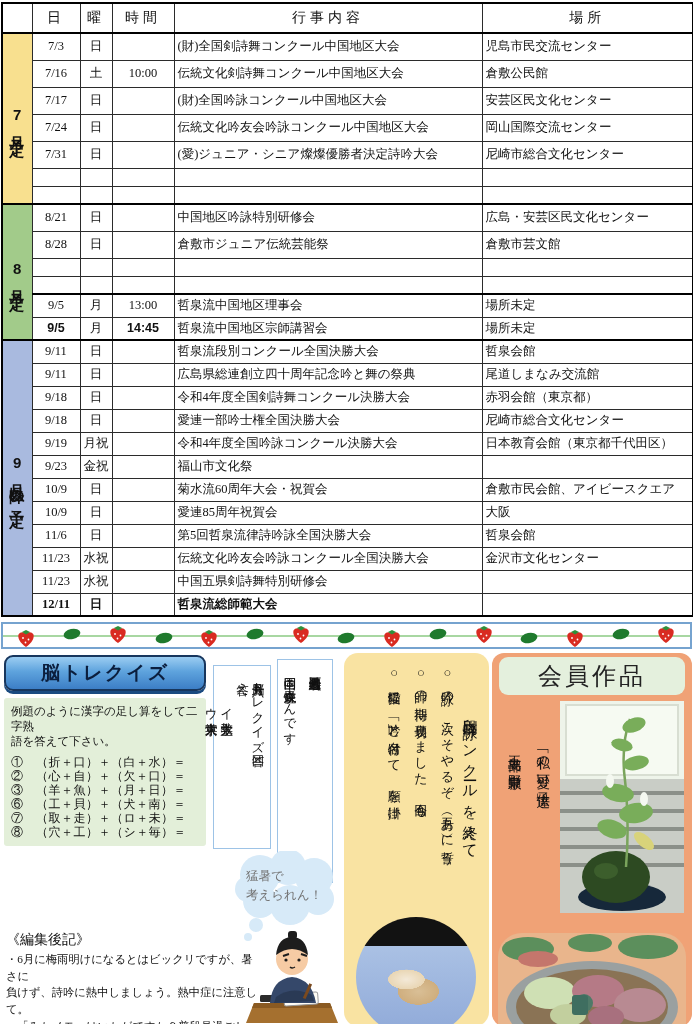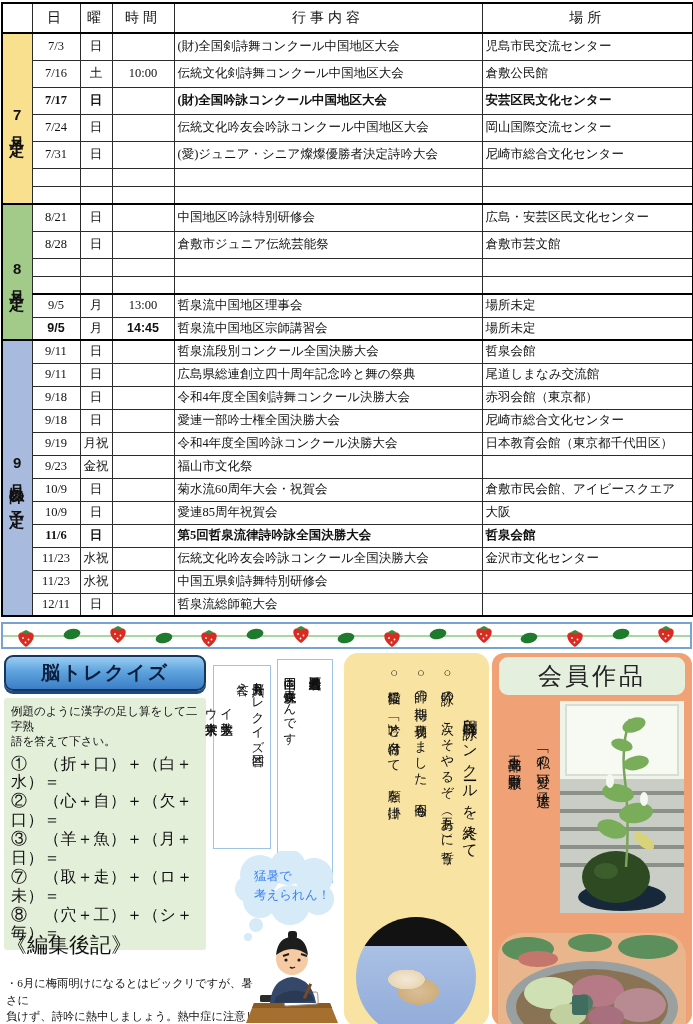--- a/index.html
+++ b/index.html
@@ -38,38 +38,38 @@
 
   
   .quiz-panel{position:absolute;left:4px;top:2px;width:202px;}
   .quiz-header{height:32px;border-radius:9px;border:2px solid #17365d;
       background:linear-gradient(180deg,#9bcdf2 0%,#5ea3dd 45%,#3c7ec6 100%);
       box-shadow:0 3px 0 #1a4a80;display:flex;align-items:center;justify-content:center;
       font-size:19px;font-weight:700;color:#0b1e3d;letter-spacing:2px;}
   .quiz-body{margin-top:7px;background:#e3efd9;border-radius:3px;padding:6px 7px 7px;}
   .quiz-example{color:#dd5418;font-size:13px;margin-bottom:2px;}
   .quiz-expl{font-size:11.5px;line-height:1.32;margin-bottom:5px;white-space:pre-line;}
-  .quiz-item{font-size:16px;line-height:1.18;letter-spacing:0.5px;}
+  .quiz-item{font-size:12px;line-height:1.18;letter-spacing:0.5px;}
 
   
   .postscript{position:absolute;left:6px;top:278px;width:252px;}
-  .postscript-title{font-size:21px;margin-bottom:16px;}
+  .postscript-title{font-size:14px;margin-bottom:2px;}
   .postscript-body{font-size:11.3px;line-height:1.48;white-space:pre-line;}
 
   
   .vbox{position:absolute;background:#fff;border:1.5px solid #9dc3e6;box-sizing:border-box;
         writing-mode:vertical-rl;text-orientation:upright;white-space:pre-line;
         font-size:12.5px;padding:8px 5px;}
   .vbox-a{left:277px;top:6px;width:56px;height:224px;line-height:2.0;}
   .vbox-b{left:213px;top:12px;width:58px;height:184px;line-height:1.25;}
 
   
   .bubble{position:absolute;left:230px;top:198px;width:108px;height:94px;}
-  .bubble-text{position:absolute;left:24px;top:16px;font-size:12.5px;line-height:1.5;
-               white-space:pre-line;color:#3b82f6;}
+  .bubble-text{position:absolute;left:16px;top:16px;font-size:12.5px;line-height:1.5;
+               white-space:pre-line;color:#737373;}
 
   
   .writer{position:absolute;left:246px;top:272px;width:92px;height:101px;}
 
   
   .senryu-panel{position:absolute;left:344px;top:0;width:145px;height:373px;background:#f9e3a2;
                 border-radius:14px;overflow:hidden;}
   .senryu-text{position:absolute;right:10px;top:8px;height:300px;
                writing-mode:vertical-rl;text-orientation:upright;}
   .senryu-title{font-size:15px;letter-spacing:2px;padding-top:46px;}
@@ -129,21 +129,21 @@
           <td class="c-event" data-name="cell-event">(財)全国剣詩舞コンクール中国地区大会</td>
           <td class="c-place" data-name="cell-place">児島市民交流センター</td>
         </tr>
         <tr data-name="schedule-row" style="height: 27px;">
           <td class="c-date" data-name="cell-date">7/16</td>
           <td class="c-day" data-name="cell-day">土</td>
           <td class="c-time" data-name="cell-time">10:00</td>
           <td class="c-event" data-name="cell-event">伝統文化剣詩舞コンクール中国地区大会</td>
           <td class="c-place" data-name="cell-place">倉敷公民館</td>
         </tr>
-        <tr data-name="schedule-row" style="height: 27px; font-weight: bold;">
+        <tr data-name="schedule-row" style="height: 27px;">
           <td class="c-date" data-name="cell-date">7/17</td>
           <td class="c-day" data-name="cell-day">日</td>
           <td class="c-time" data-name="cell-time"></td>
           <td class="c-event" data-name="cell-event">(財)全国吟詠コンクール中国地区大会</td>
           <td class="c-place" data-name="cell-place">安芸区民文化センター</td>
         </tr>
         <tr data-name="schedule-row" style="height: 27px;">
           <td class="c-date" data-name="cell-date">7/24</td>
           <td class="c-day" data-name="cell-day">日</td>
           <td class="c-time" data-name="cell-time"></td>
@@ -268,42 +268,42 @@
           <td class="c-event" data-name="cell-event">菊水流60周年大会・祝賀会</td>
           <td class="c-place" data-name="cell-place">倉敷市民会館、アイビースクエア</td>
         </tr>
         <tr data-name="schedule-row" style="height: 23px;">
           <td class="c-date" data-name="cell-date">10/9</td>
           <td class="c-day" data-name="cell-day">日</td>
           <td class="c-time" data-name="cell-time"></td>
           <td class="c-event" data-name="cell-event">愛連85周年祝賀会</td>
           <td class="c-place" data-name="cell-place">大阪</td>
         </tr>
-        <tr data-name="schedule-row" style="height: 23px; font-weight: bold;">
+        <tr data-name="schedule-row" style="height: 23px;">
           <td class="c-date" data-name="cell-date">11/6</td>
           <td class="c-day" data-name="cell-day">日</td>
           <td class="c-time" data-name="cell-time"></td>
           <td class="c-event" data-name="cell-event">第5回哲泉流律詩吟詠全国決勝大会</td>
           <td class="c-place" data-name="cell-place">哲泉会館</td>
         </tr>
         <tr data-name="schedule-row" style="height: 23px;">
           <td class="c-date" data-name="cell-date">11/23</td>
           <td class="c-day" data-name="cell-day">水祝</td>
           <td class="c-time" data-name="cell-time"></td>
           <td class="c-event" data-name="cell-event">伝統文化吟友会吟詠コンクール全国決勝大会</td>
           <td class="c-place" data-name="cell-place">金沢市文化センター</td>
         </tr>
         <tr data-name="schedule-row" style="height: 23px;">
           <td class="c-date" data-name="cell-date">11/23</td>
           <td class="c-day" data-name="cell-day">水祝</td>
           <td class="c-time" data-name="cell-time"></td>
           <td class="c-event" data-name="cell-event">中国五県剣詩舞特別研修会</td>
           <td class="c-place" data-name="cell-place"></td>
         </tr>
-        <tr data-name="schedule-row" style="height: 23px;">
+        <tr data-name="schedule-row" style="height: 23px; font-weight: bold;">
           <td class="c-date" data-name="cell-date">12/11</td>
           <td class="c-day" data-name="cell-day">日</td>
           <td class="c-time" data-name="cell-time"></td>
           <td class="c-event" data-name="cell-event">哲泉流総師範大会</td>
           <td class="c-place" data-name="cell-place"></td>
         </tr>
       </tbody>
   </table>
 
   <div class="divider" data-name="strawberry-divider">
@@ -408,20 +408,21 @@
       <div class="quiz-header" data-name="quiz-header">
         <span data-name="quiz-title">脳トレクイズ</span>
       </div>
       <div class="quiz-body" data-name="quiz-body">
         <div class="quiz-expl" data-name="quiz-instruction">例題のように漢字の足し算をして二字熟
 語を答えて下さい。</div>
         <div data-name="quiz-list">
             <div class="quiz-item" data-name="quiz-item">①　（折＋口）＋（白＋水）＝</div>
             <div class="quiz-item" data-name="quiz-item">②　（心＋自）＋（欠＋口）＝</div>
             <div class="quiz-item" data-name="quiz-item">③　（羊＋魚）＋（月＋日）＝</div>
+            <div class="quiz-item" data-name="quiz-item">⑥　（工＋貝）＋（犬＋南）＝</div>
             <div class="quiz-item" data-name="quiz-item">⑦　（取＋走）＋（ロ＋未）＝</div>
             <div class="quiz-item" data-name="quiz-item">⑧　（穴＋工）＋（シ＋毎）＝</div>
           </div>
       </div>
     </div>
 
     <div class="postscript" data-name="editor-postscript">
       <div class="postscript-title" data-name="postscript-title">《編集後記》</div>
       <div class="postscript-body" data-name="postscript-body">・6月に梅雨明けになるとはビックリですが、暑さに
 負けず、詩吟に熱中しましょう。熱中症に注意して。

